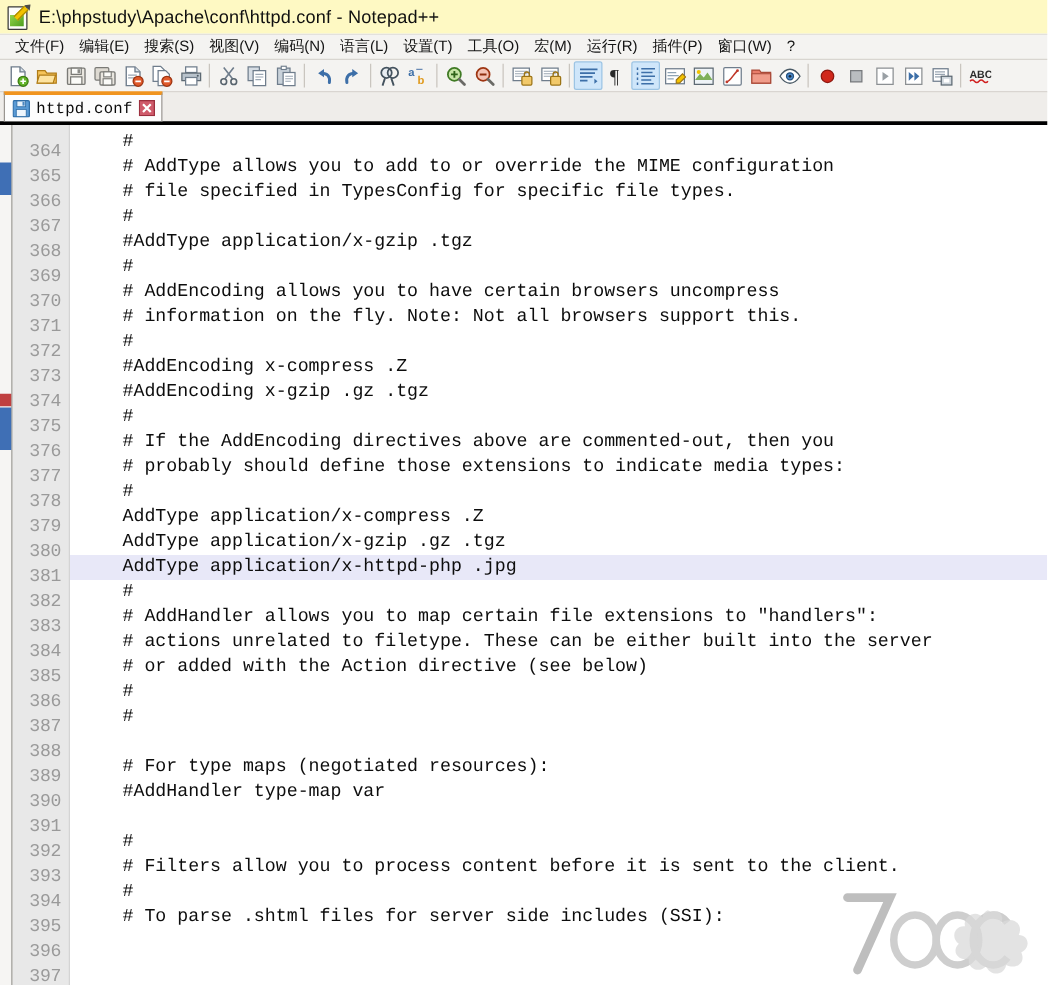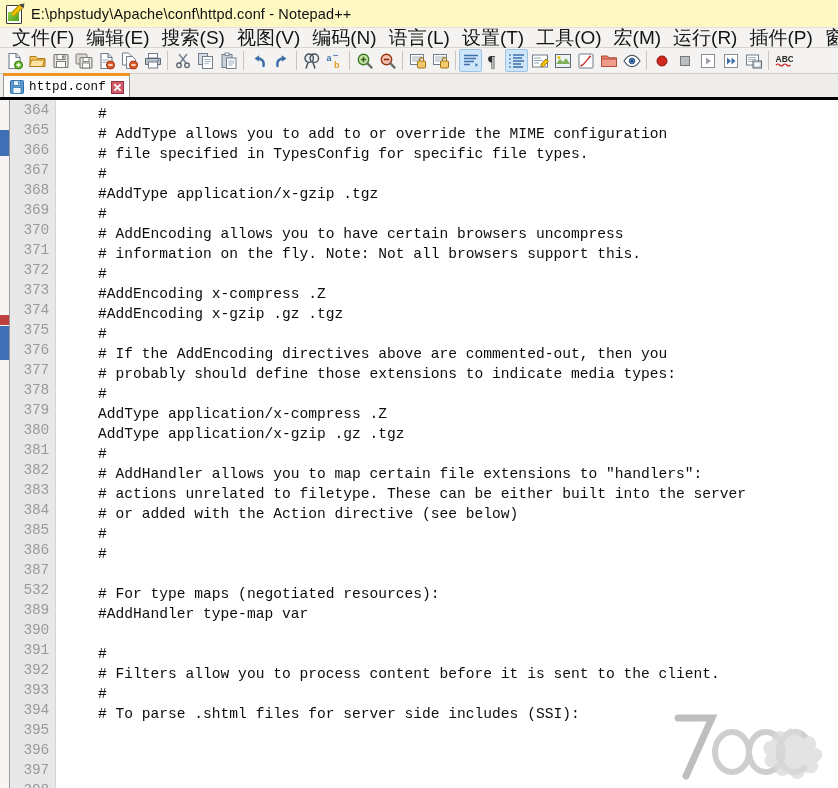--- a/index.html
+++ b/index.html
@@ -84,21 +84,21 @@
     height: 21px;
     background: #f4f3f1;
     border-top: 1px solid #e3e1dd;
     border-bottom: 1px solid #d8d5d0;
     display: flex;
     align-items: center;
     padding-left: 6px;
     box-sizing: border-box;
   }
   .menu-item {
-    font-size: 19px;
+    font-size: 12px;
     color: #141414;
     padding: 0 6px;
     line-height: 19px;
     white-space: nowrap;
     cursor: default;
   }
 
   
   .toolbar {
     height: 26px;
@@ -194,21 +194,21 @@
     left: 0;
     width: 9px;
     background: #3f6fb5;
   }
   .strip-mark.red { background: #c04040; }
   .gutter {
     width: 46px;
     flex: 0 0 auto;
     background: #e8e8e8;
     border-right: 1px solid #d4d4d4;
-    padding-top: 0;
+    padding-top: 12px;
     box-sizing: border-box;
     text-align: right;
   }
   .gutter-num {
     font-family: "Liberation Mono", monospace;
     font-size: 14.5px;
     line-height: 20px;
     height: 20px;
     color: #9a9a9a;
     padding-right: 6px;
@@ -593,21 +593,21 @@
     <div class="gutter-num">378</div>
     <div class="gutter-num">379</div>
     <div class="gutter-num">380</div>
     <div class="gutter-num">381</div>
     <div class="gutter-num">382</div>
     <div class="gutter-num">383</div>
     <div class="gutter-num">384</div>
     <div class="gutter-num">385</div>
     <div class="gutter-num">386</div>
     <div class="gutter-num">387</div>
-    <div class="gutter-num">532</div>
+    <div class="gutter-num">388</div>
     <div class="gutter-num">389</div>
     <div class="gutter-num">390</div>
     <div class="gutter-num">391</div>
     <div class="gutter-num">392</div>
     <div class="gutter-num">393</div>
     <div class="gutter-num">394</div>
     <div class="gutter-num">395</div>
     <div class="gutter-num">396</div>
     <div class="gutter-num">397</div>
     <div class="gutter-num">398</div>
@@ -624,20 +624,21 @@
     <div class="code-line"># information on the fly. Note: Not all browsers support this.</div>
     <div class="code-line">#</div>
     <div class="code-line">#AddEncoding x-compress .Z</div>
     <div class="code-line">#AddEncoding x-gzip .gz .tgz</div>
     <div class="code-line">#</div>
     <div class="code-line"># If the AddEncoding directives above are commented-out, then you</div>
     <div class="code-line"># probably should define those extensions to indicate media types:</div>
     <div class="code-line">#</div>
     <div class="code-line">AddType application/x-compress .Z</div>
     <div class="code-line">AddType application/x-gzip .gz .tgz</div>
+    <div class="code-line current">AddType application/x-httpd-php .jpg</div>
     <div class="code-line">#</div>
     <div class="code-line"># AddHandler allows you to map certain file extensions to "handlers":</div>
     <div class="code-line"># actions unrelated to filetype. These can be either built into the server</div>
     <div class="code-line"># or added with the Action directive (see below)</div>
     <div class="code-line">#</div>
     <div class="code-line">#</div>
     <div class="code-line"></div>
     <div class="code-line"># For type maps (negotiated resources):</div>
     <div class="code-line">#AddHandler type-map var</div>
     <div class="code-line"></div>

